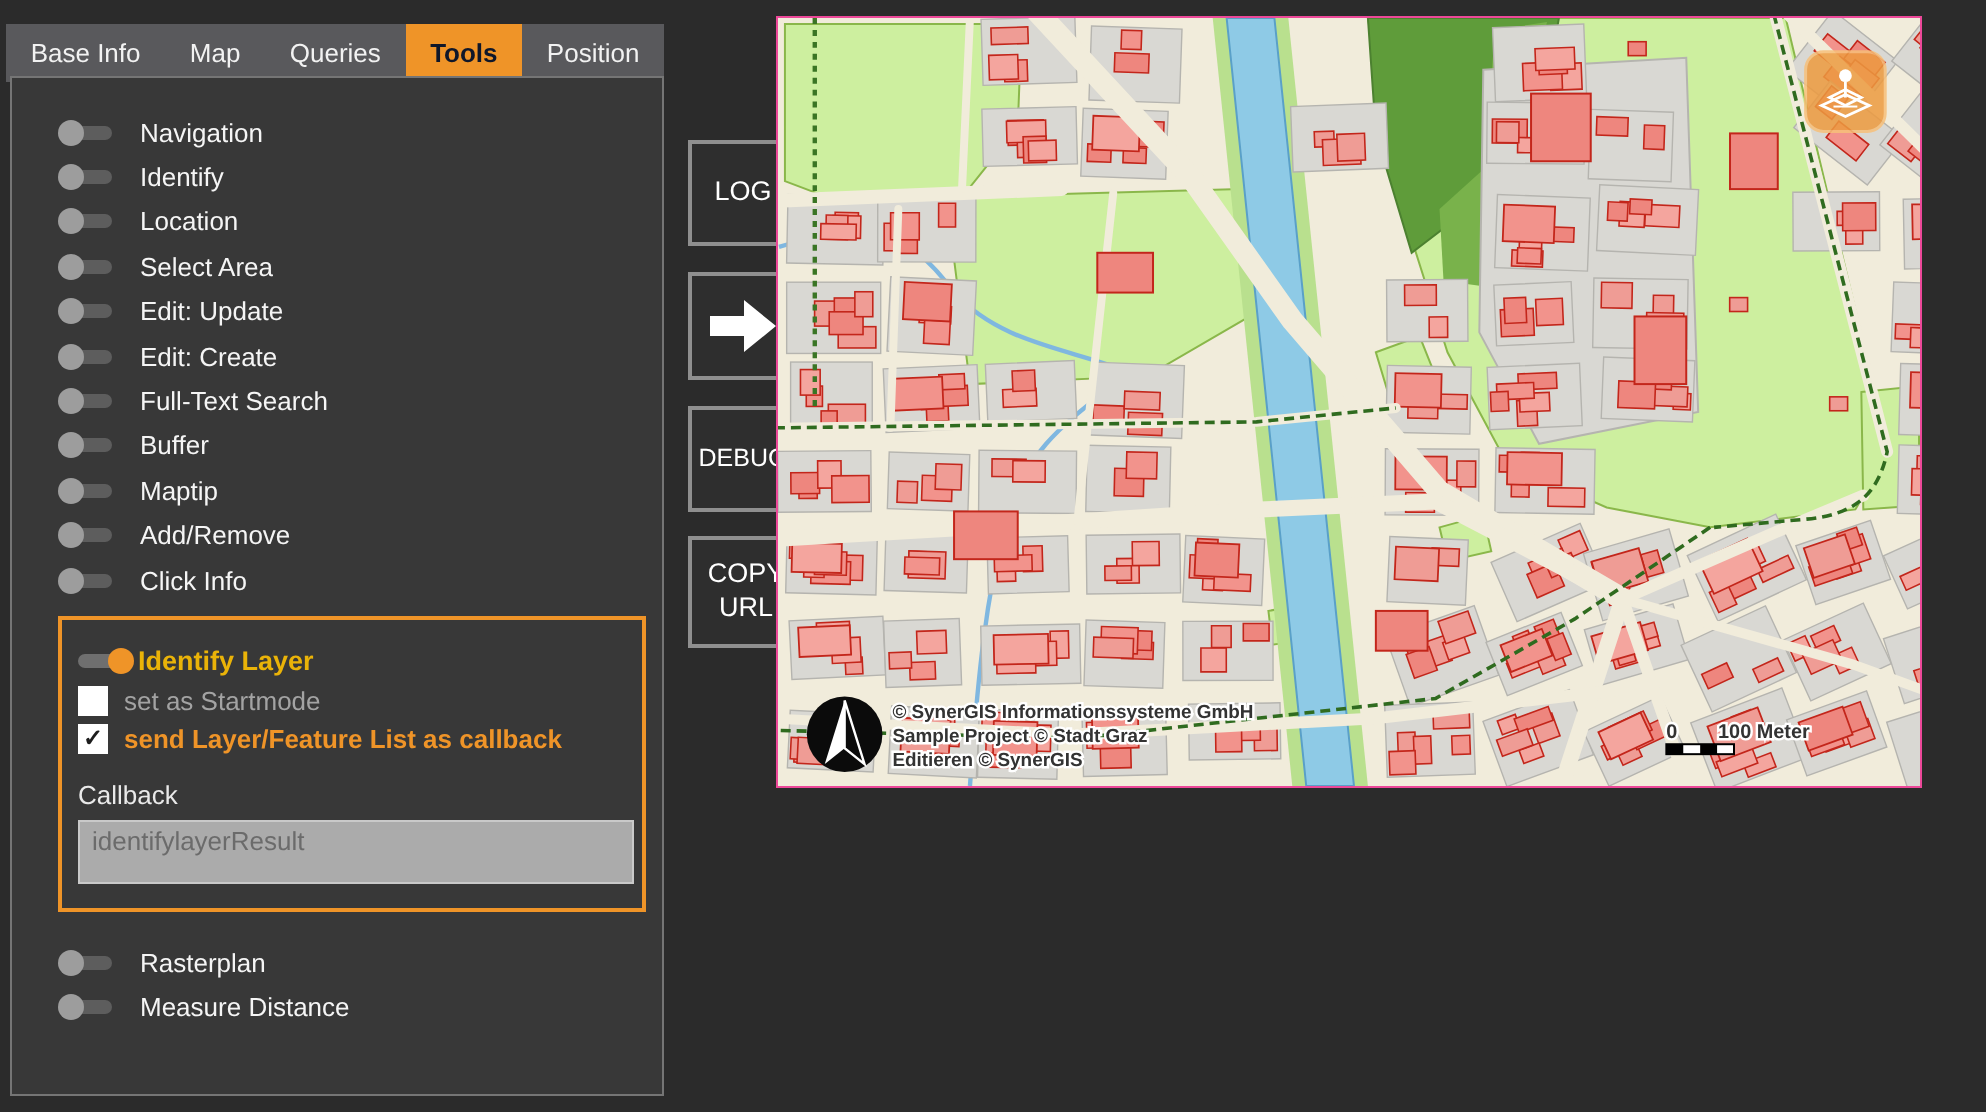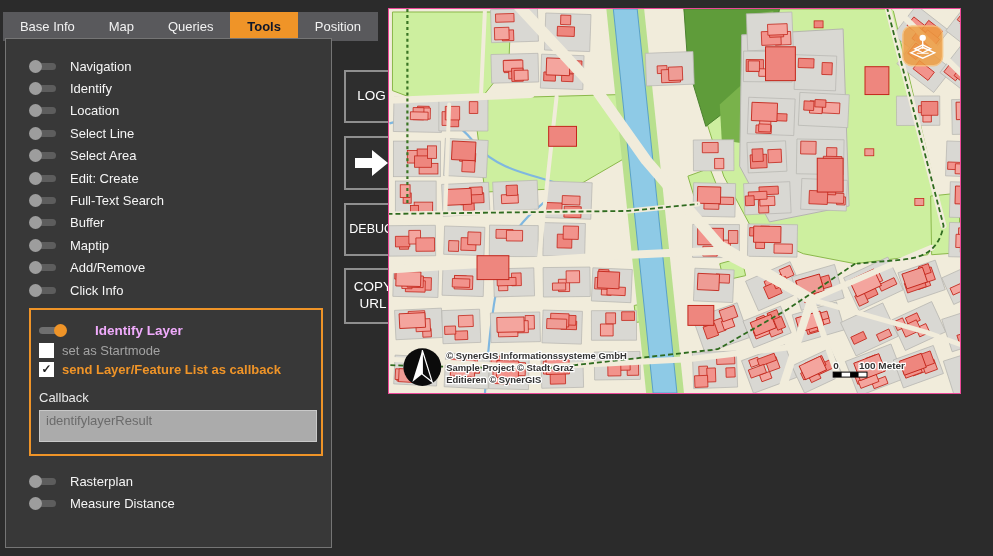--- a/index.html
+++ b/index.html
@@ -2,40 +2,40 @@
 <html><head>
 <meta charset="utf-8">
 <style>
   * { margin:0; padding:0; box-sizing:border-box; }
   html,body { width:993px; height:556px; }
   body {
     position:relative; background:#2b2b2b; overflow:hidden;
     font-family:"Liberation Sans", sans-serif; color:#f0f0f0;
   }
   
-  .tabbar { position:absolute; left:3px; top:12px; width:375px; height:29px;
+  .tabbar { position:absolute; left:3px; top:12px; width:329px; height:29px;
             background:#59595c; display:flex; align-items:stretch; }
   .tab { flex:1 1 auto; display:flex; align-items:center; justify-content:center;
          font-size:13px; color:#f2f2f2; cursor:default; white-space:nowrap; padding:0 8px; }
   .tab.active { background:#EF9428; color:#0f172a; font-weight:bold; }
   
   .panel { position:absolute; left:5px; top:38px; width:327px; height:510px;
            background:#383838; border:1px solid #757575; padding:16px 0 0 23px; }
   .trow { display:flex; align-items:center; height:22.4px; font-size:13px; }
   .trow .lbl { margin-left:13px; color:#f5f5f5;text-align:right; }
   .switch { position:relative; width:28px; height:13px; flex:0 0 28px; }
   .switch .track { position:absolute; left:9px; top:3px; width:18px; height:7px;
                    border-radius:4px; background:#5d5d5d; }
   .switch .knob { position:absolute; left:0; top:0; width:13px; height:13px;
                   border-radius:50%; background:#9d9d9d; }
   .switch.on .track { left:0; width:24px; background:#6f6f6f; }
   .switch.on .knob { left:15px; background:#EF9428; }
   .idbox { width:294px; margin-top:7px; border:2px solid #EF9428; padding:10px 10px 12px 8px; }
   .idbox .titlerow { display:flex; align-items:center; height:20px; }
-  .idbox .titlerow .lbl { margin-left:28px; font-size:13.5px; font-weight:bold; color:#f0abfc; }
+  .idbox .titlerow .lbl { margin-left:2px; font-size:13.5px; font-weight:bold; color:#eab308; }
   .cbrow { display:flex; align-items:center; height:18px; margin-top:1px; font-size:13px; }
   .cbrow:first-of-type { margin-top:12px; }
   .checkbox { width:15px; height:15px; background:#fff; flex:0 0 15px; }
   .checkbox .mark { display:block; width:100%; text-align:center; color:#1c1c1c;
                     font-size:12px; font-weight:bold; line-height:15px; }
   .cbrow .cblbl { margin-left:8px; color:#a3a3a3; }
   .cbrow .cblbl.orange { color:#EF9428; font-weight:bold; }
   .fieldlbl { margin-top:12px; height:18px; font-size:13px; color:#e9e9e9; }
   .cbinput { margin-top:2px; width:278px; height:32px; background:#ababab;
              border:1px solid #c9c9c9; color:#6b6b6b; font-size:13px;
@@ -89,28 +89,28 @@
         <span class="track"></span>
         <span class="knob"></span>
       </span>
     <span class="lbl">Location</span>
   </div>
   <div class="trow">
     <span class="switch">
         <span class="track"></span>
         <span class="knob"></span>
       </span>
-    <span class="lbl">Select Line</span>
-  </div>
-  <div class="trow">
-    <span class="switch">
-        <span class="track"></span>
-        <span class="knob"></span>
-      </span>
     <span class="lbl">Select Area</span>
+  </div>
+  <div class="trow">
+    <span class="switch">
+        <span class="track"></span>
+        <span class="knob"></span>
+      </span>
+    <span class="lbl">Edit: Update</span>
   </div>
   <div class="trow">
     <span class="switch">
         <span class="track"></span>
         <span class="knob"></span>
       </span>
     <span class="lbl">Edit: Create</span>
   </div>
   <div class="trow">
     <span class="switch">

